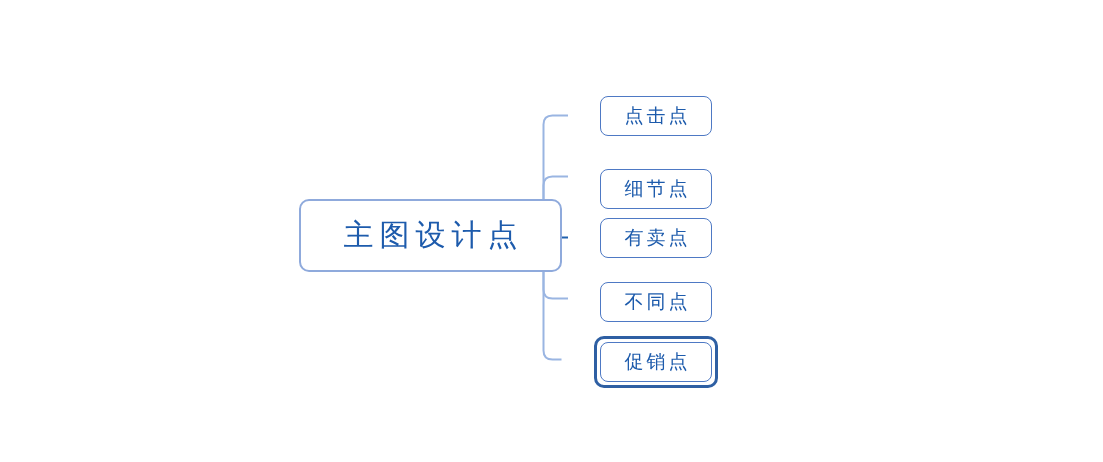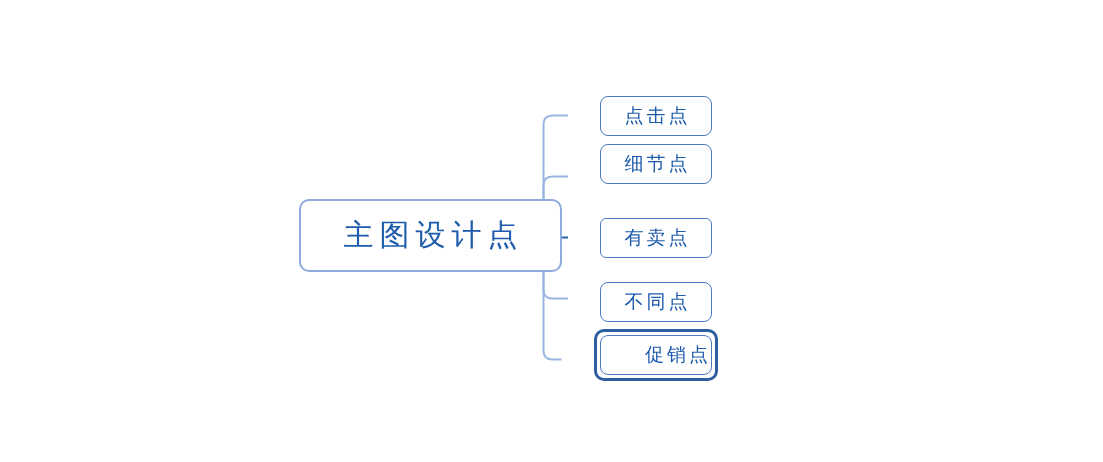--- a/index.html
+++ b/index.html
@@ -57,27 +57,27 @@
     </svg>
 
   <div class="node root-node">
     <span class="node-label">主图设计点</span>
   </div>
 
   <div id="children-container">
       <div class="node child-node" style="top: 95.5px;">
         <span class="node-label">点击点</span>
       </div>
-      <div class="node child-node" style="top: 144px;">
+      <div class="node child-node" style="top: 169px;">
         <span class="node-label">细节点</span>
       </div>
-      <div class="node child-node" style="top: 217.5px; border-radius: 6px;">
+      <div class="node child-node" style="top: 217.5px;">
         <span class="node-label">有卖点</span>
       </div>
       <div class="node child-node" style="top: 282px;">
         <span class="node-label">不同点</span>
       </div>
-      <div class="node child-node selected" style="top: 335px; justify-content: flex-end;">
+      <div class="node child-node selected" style="top: 342px;">
         <span class="node-label">促销点</span>
       </div>
     </div>
 
 </div>
 
 </body></html>

